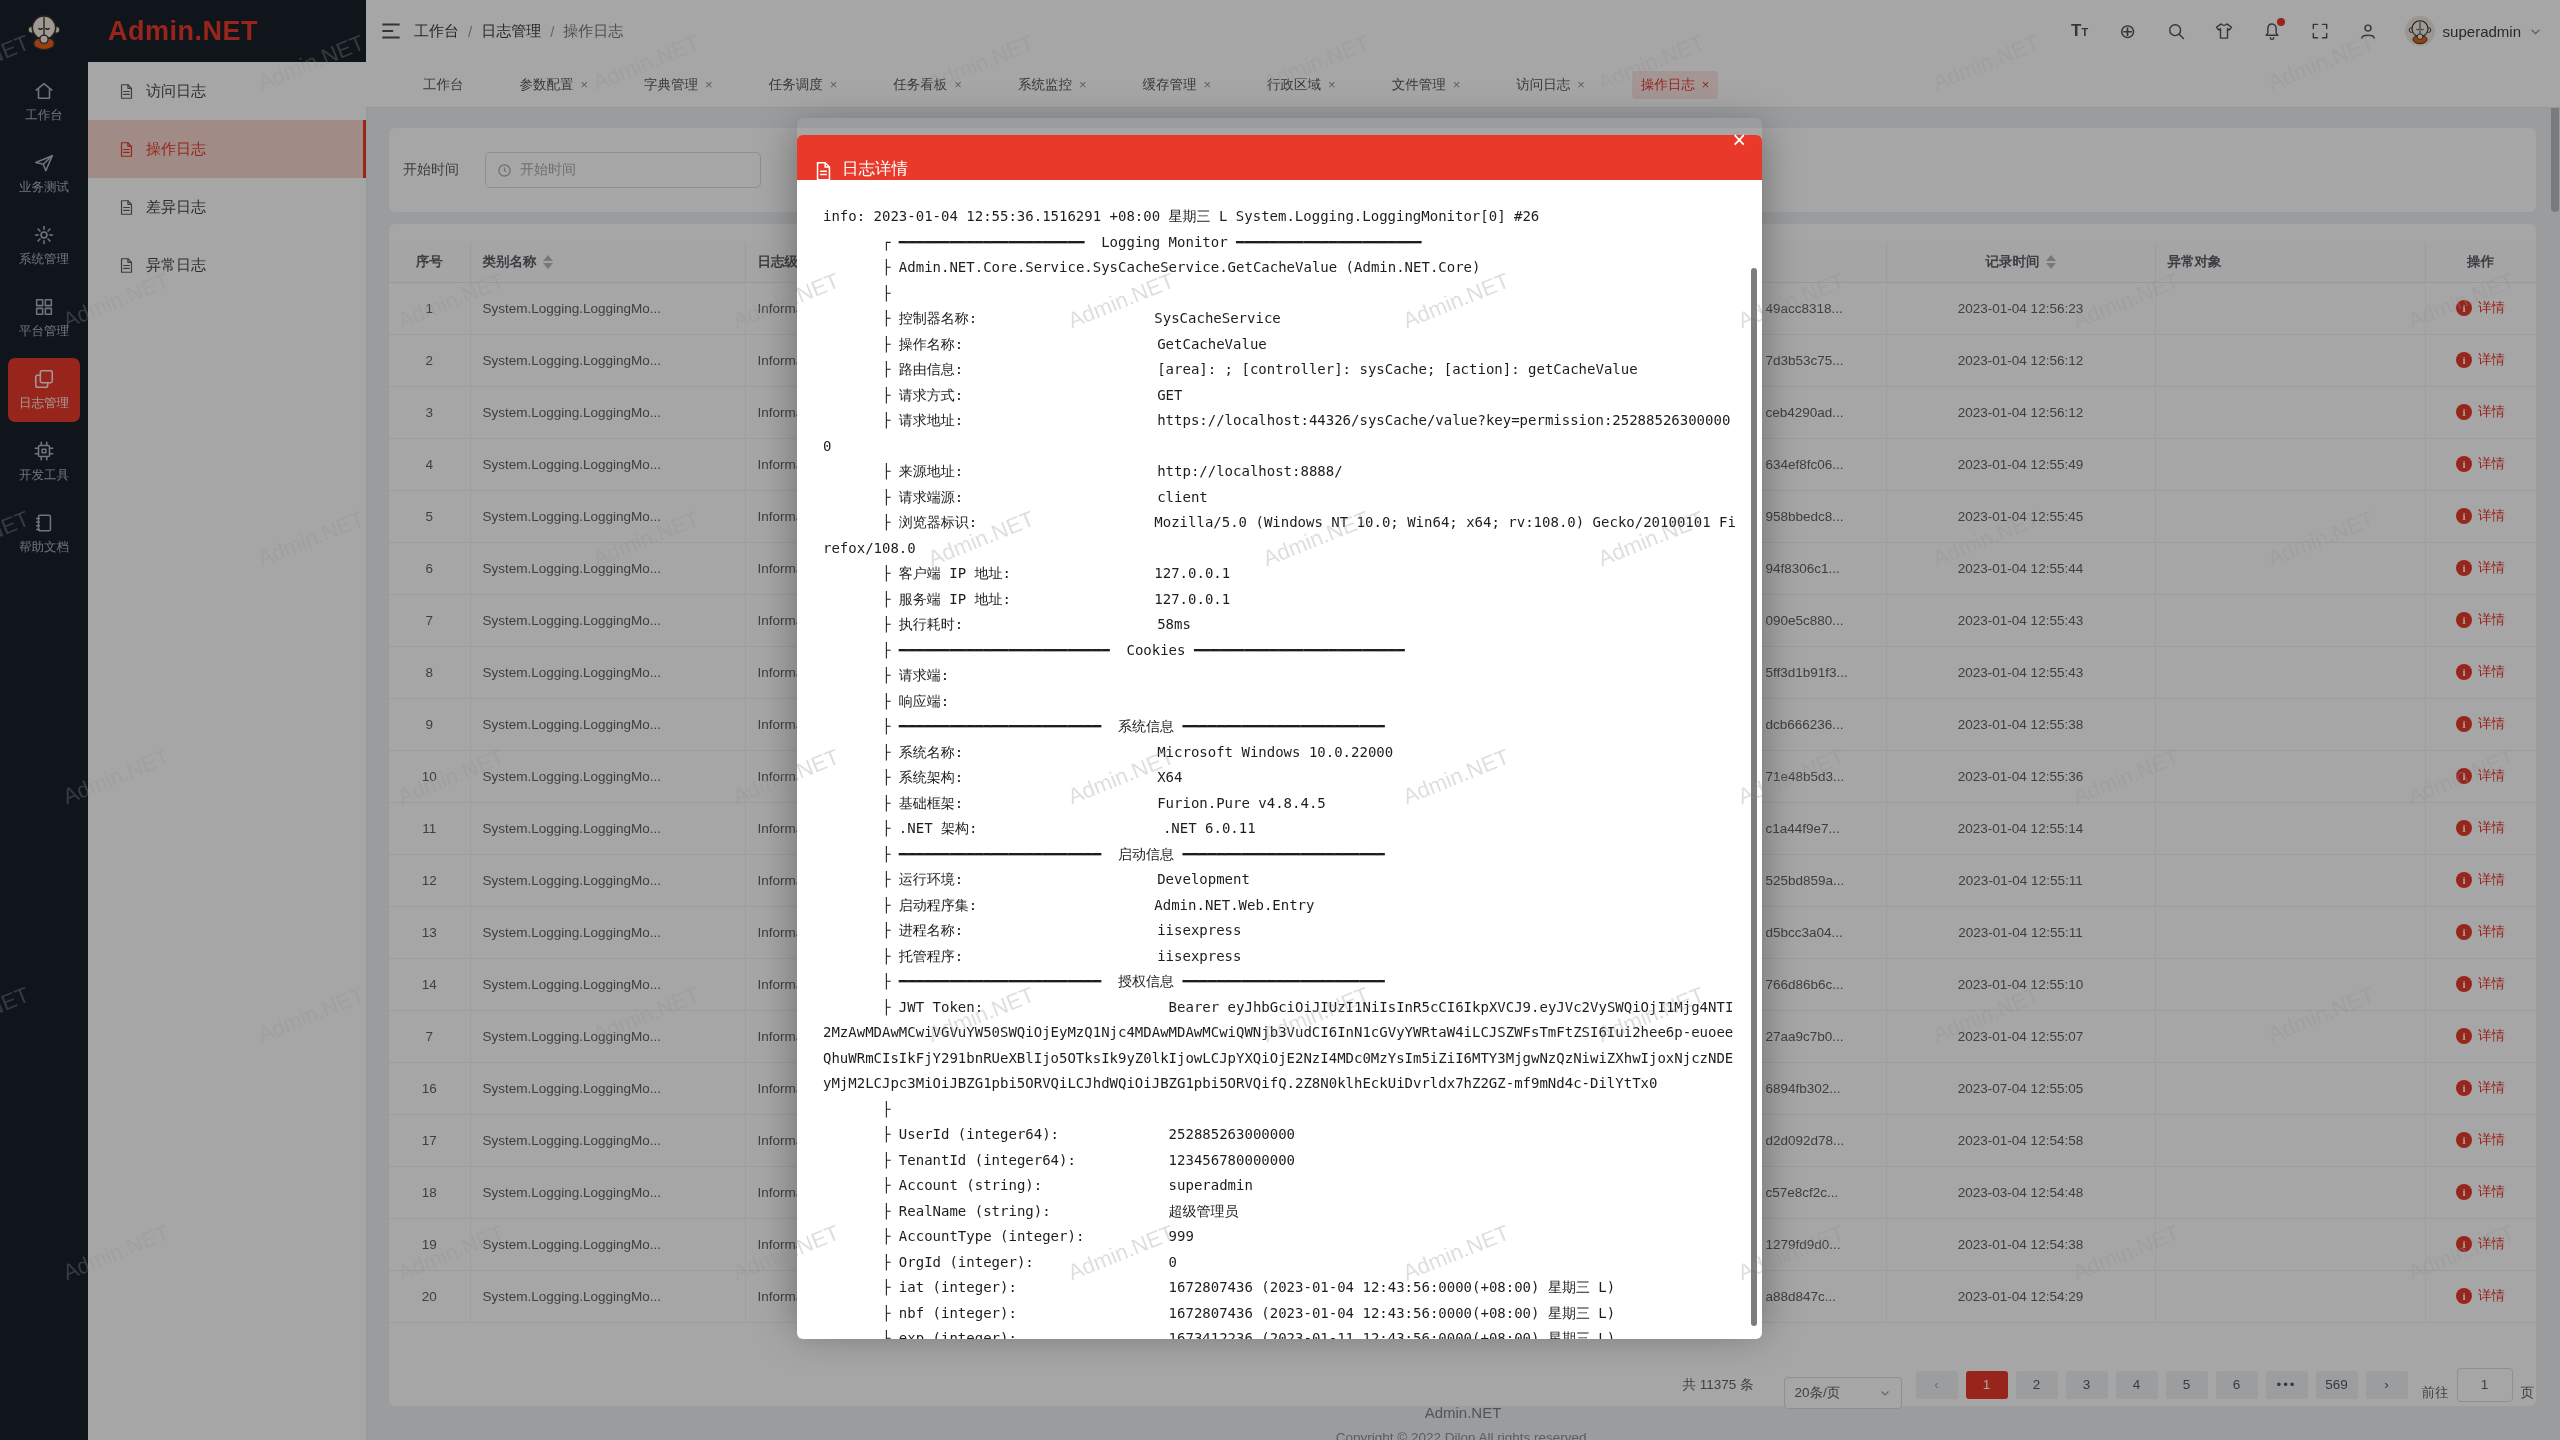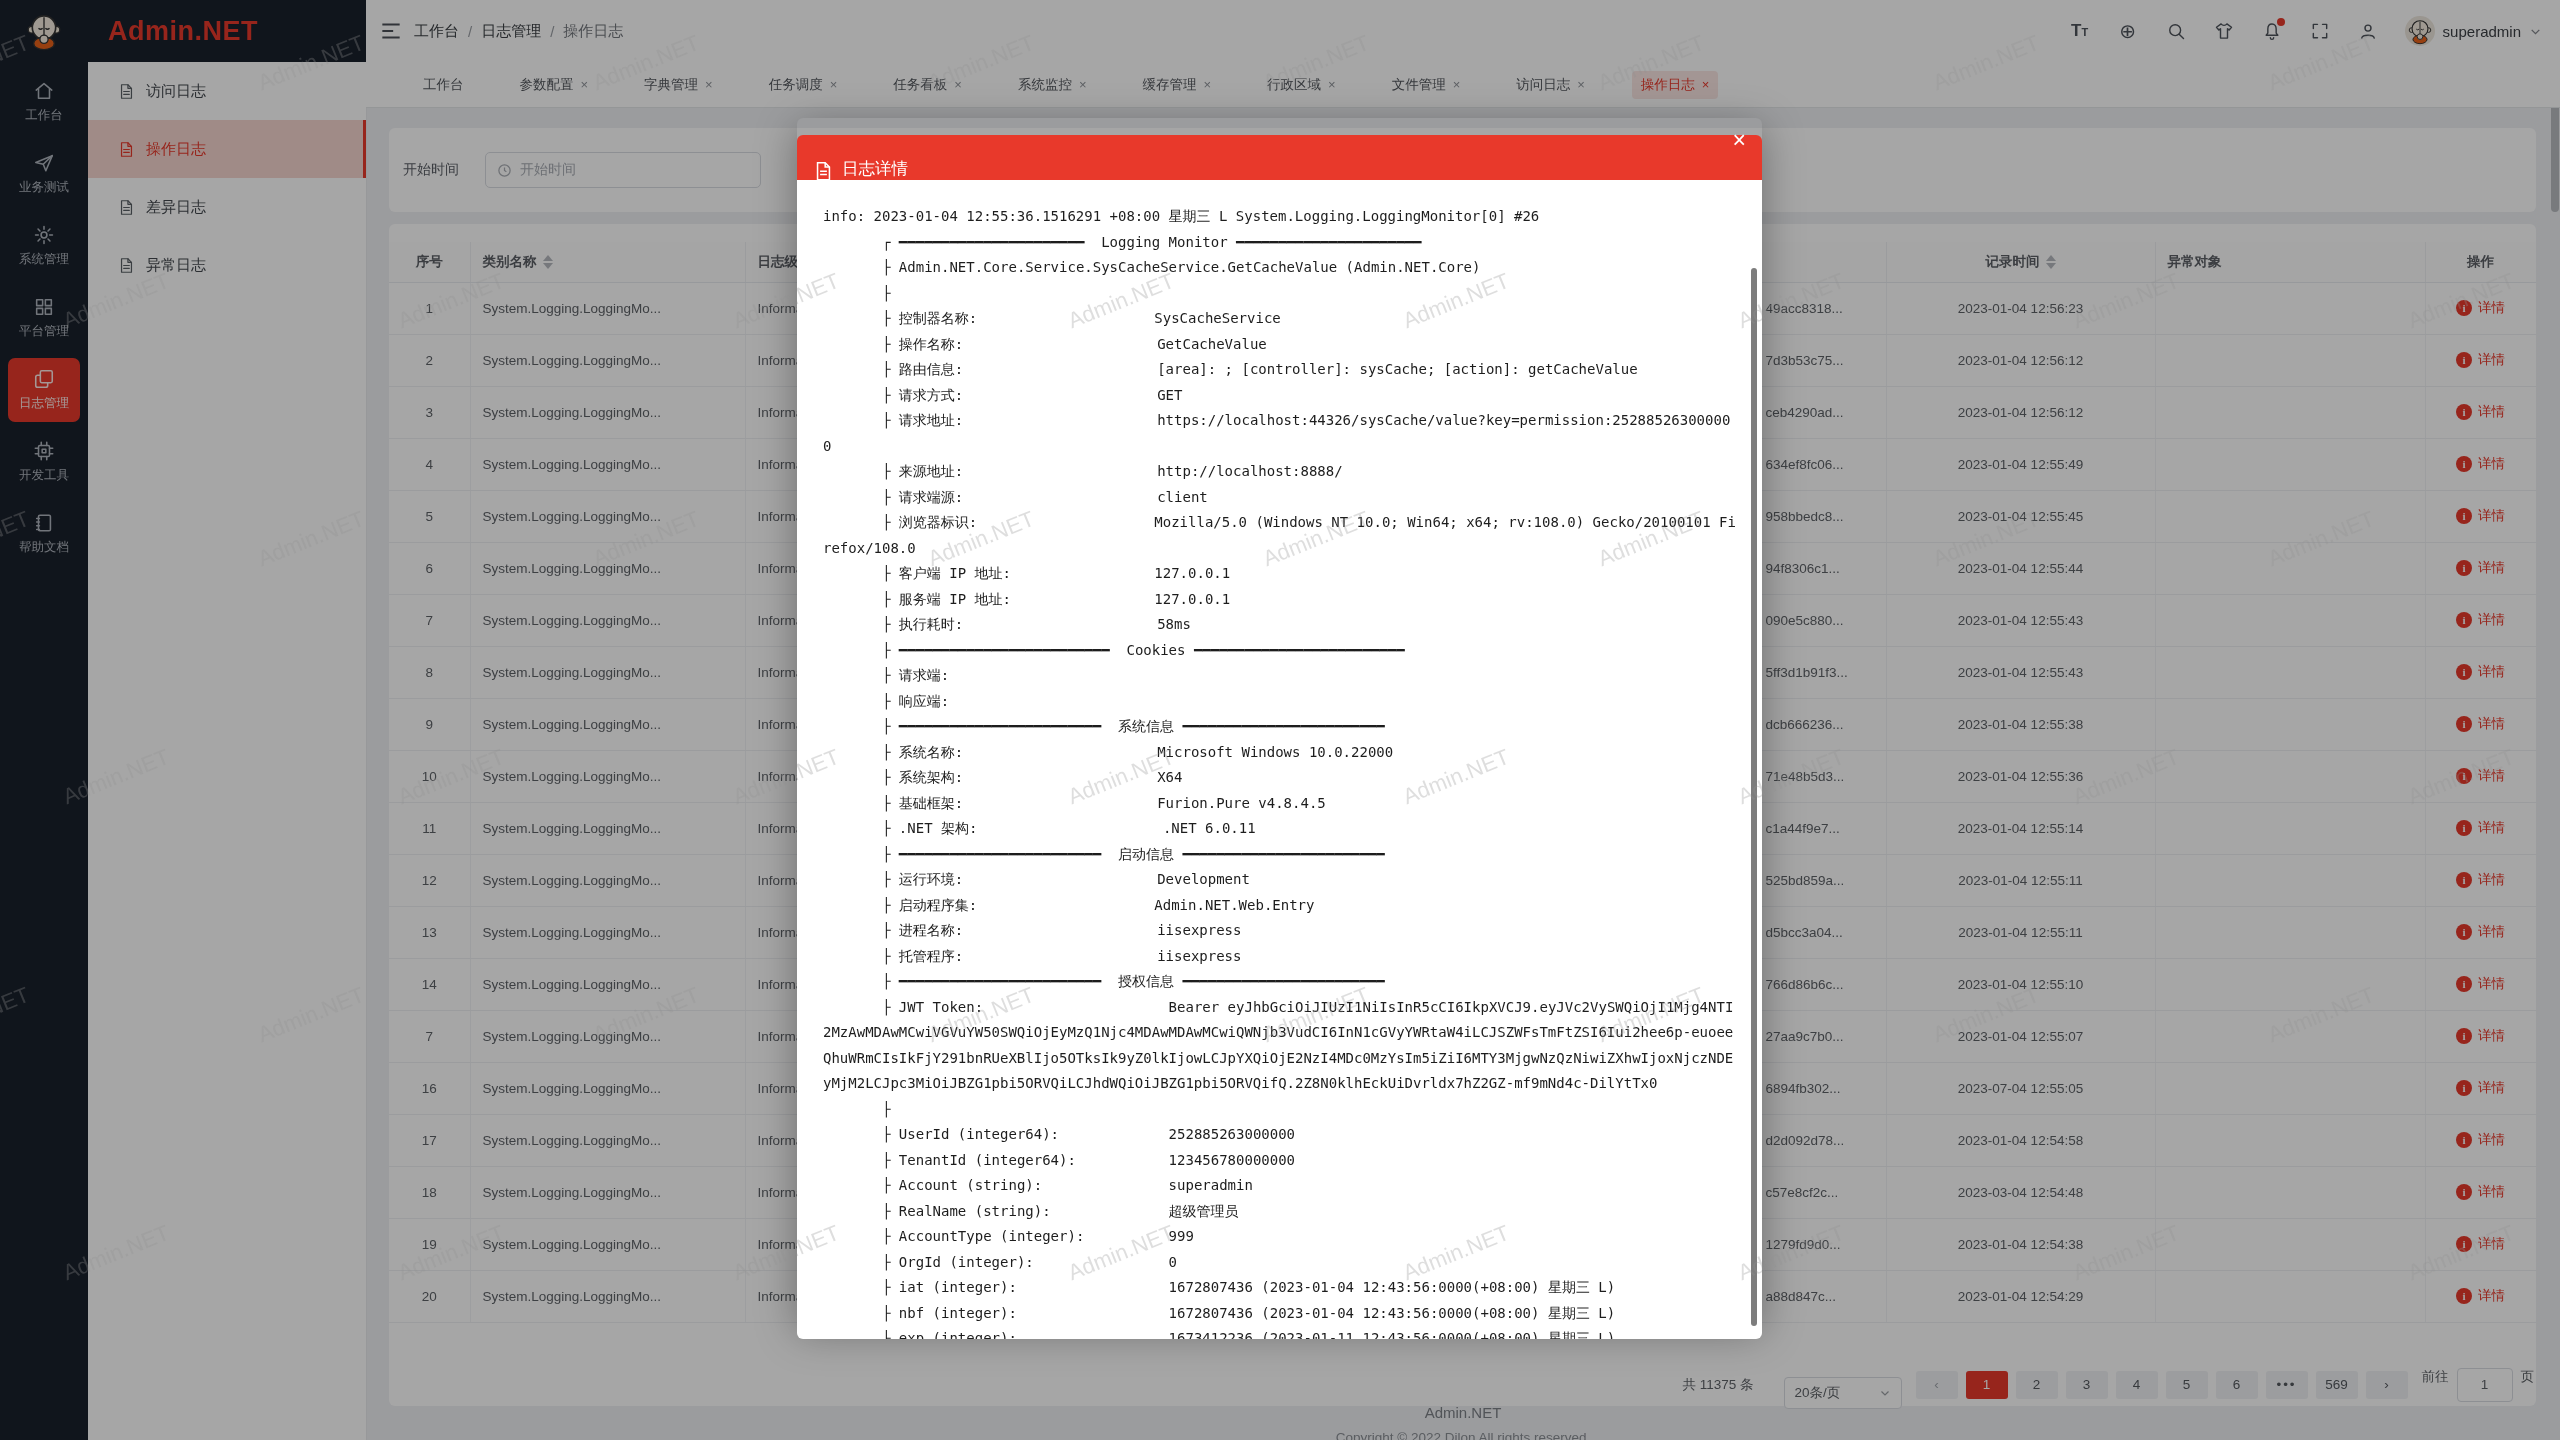--- a/index.html
+++ b/index.html
@@ -63,21 +63,21 @@
   
   .pagination{position:absolute;right:26px;top:1360px;display:flex;align-items:center;gap:14px;font-size:13.5px;color:#5f6368;z-index:1;}
   .pg-total{margin-right:16px;}
   .pg-size{width:118px;height:32px;border:1px solid #d9dce2;border-radius:4px;display:flex;align-items:center;justify-content:space-between;padding:0 10px;box-sizing:border-box;background:#fff;cursor:pointer;margin-top:17px;}
   .pg-size .caret{width:12px;height:12px;color:#9a9ea4;}
   .pager{display:flex;align-items:center;gap:8px;}
   .pg-btn{min-width:30px;height:28px;background:#f0f2f5;border-radius:3px;display:flex;align-items:center;justify-content:center;padding:0 6px;cursor:pointer;color:#55595f;}
   .pg-btn.active{background:#b02d20;background:#e8392b;color:#fff;}
   .pg-nav{background:#f0f2f5;color:#a2a6ac;}
   .pg-more{letter-spacing:2px;color:#55595f;background:#f0f2f5;}
-  .goto{display:flex;align-items:flex-start;gap:8px;}
+  .goto{display:flex;align-items:flex-end;gap:8px;}
   .goto-input{width:54px;height:32px;border:1px solid #d9dce2;border-radius:4px;text-align:center;line-height:32px;background:#fff;color:#5f6368;}
   
   .footer-line1{position:absolute;left:366px;top:1404px;width:2194px;text-align:center;font-size:15px;color:#7d8187;z-index:1;}
   .footer-line2{position:absolute;left:366px;top:1430px;width:2194px;text-align:center;font-size:13.5px;color:#8b8f95;z-index:1;}
   
   .overlay{position:absolute;inset:0;background:rgba(0,0,0,0.35);z-index:5;}
   .modal{position:absolute;left:797px;top:118px;width:965px;height:1204px;z-index:6;border-radius:6px;box-shadow:0 10px 40px rgba(0,0,0,.35);}
   .modal-head{height:45px;background:#e8392b;border-radius:6px 6px 0 0;display:flex;align-items:flex-end;padding:0 18px;color:#fff;margin-top:17px;}
   .modal-title{font-size:16.5px;margin-left:10px;}
   .modal-close{position:absolute;right:16px;top:8px;font-size:23px;color:#fff;cursor:pointer;line-height:28px;}

